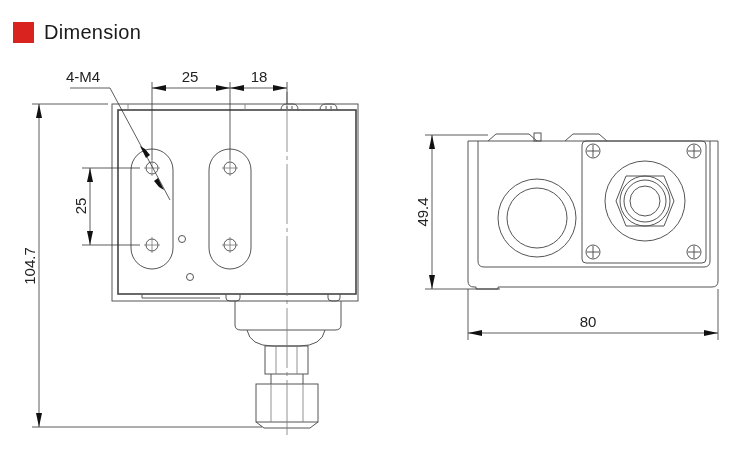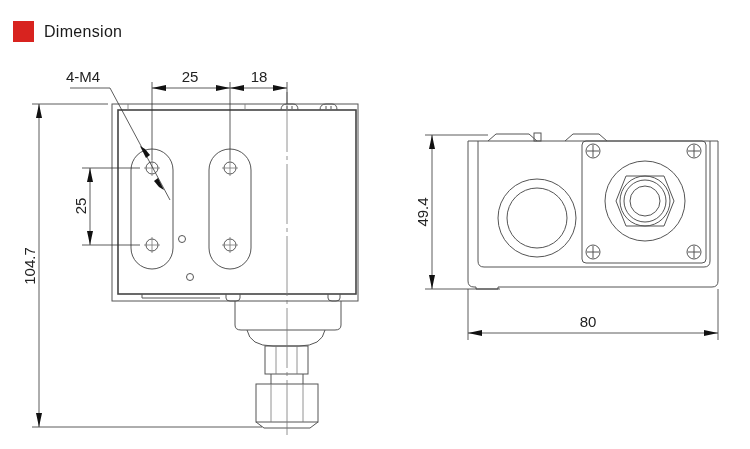--- a/index.html
+++ b/index.html
@@ -1,19 +1,19 @@
 <!DOCTYPE html>
 <html><head>
 <meta charset="utf-8">
 <style>
   html, body { margin: 0; padding: 0; background: #ffffff; }
   body { width: 750px; height: 449px; overflow: hidden; position: relative; font-family: "Liberation Sans", sans-serif; }
   .header { position: absolute; left: 13px; top: 21px; display: flex; align-items: center; }
   .header .square { width: 21px; height: 21px; background: #d8231f; margin-right: 10px; }
-  .header .title { font-size: 16px; color: #1a1a1a; letter-spacing: 0.3px; }
+  .header .title { font-size: 20px; color: #1a1a1a; letter-spacing: 0.3px; }
   svg.drawing { position: absolute; left: 0; top: 0; }
   .ln { stroke: #555; stroke-width: 1; fill: none; }
   .ln2 { stroke: #444; stroke-width: 1.6; fill: none; }
   .thin { stroke: #777; stroke-width: 0.8; fill: none; }
   .dim { stroke: #333; stroke-width: 0.8; fill: none; }
   .arr { fill: #111; stroke: none; }
   .dimtxt { font-family: "Liberation Sans", sans-serif; font-size: 15px; fill: #222; }
 </style>
 </head>
 <body>

